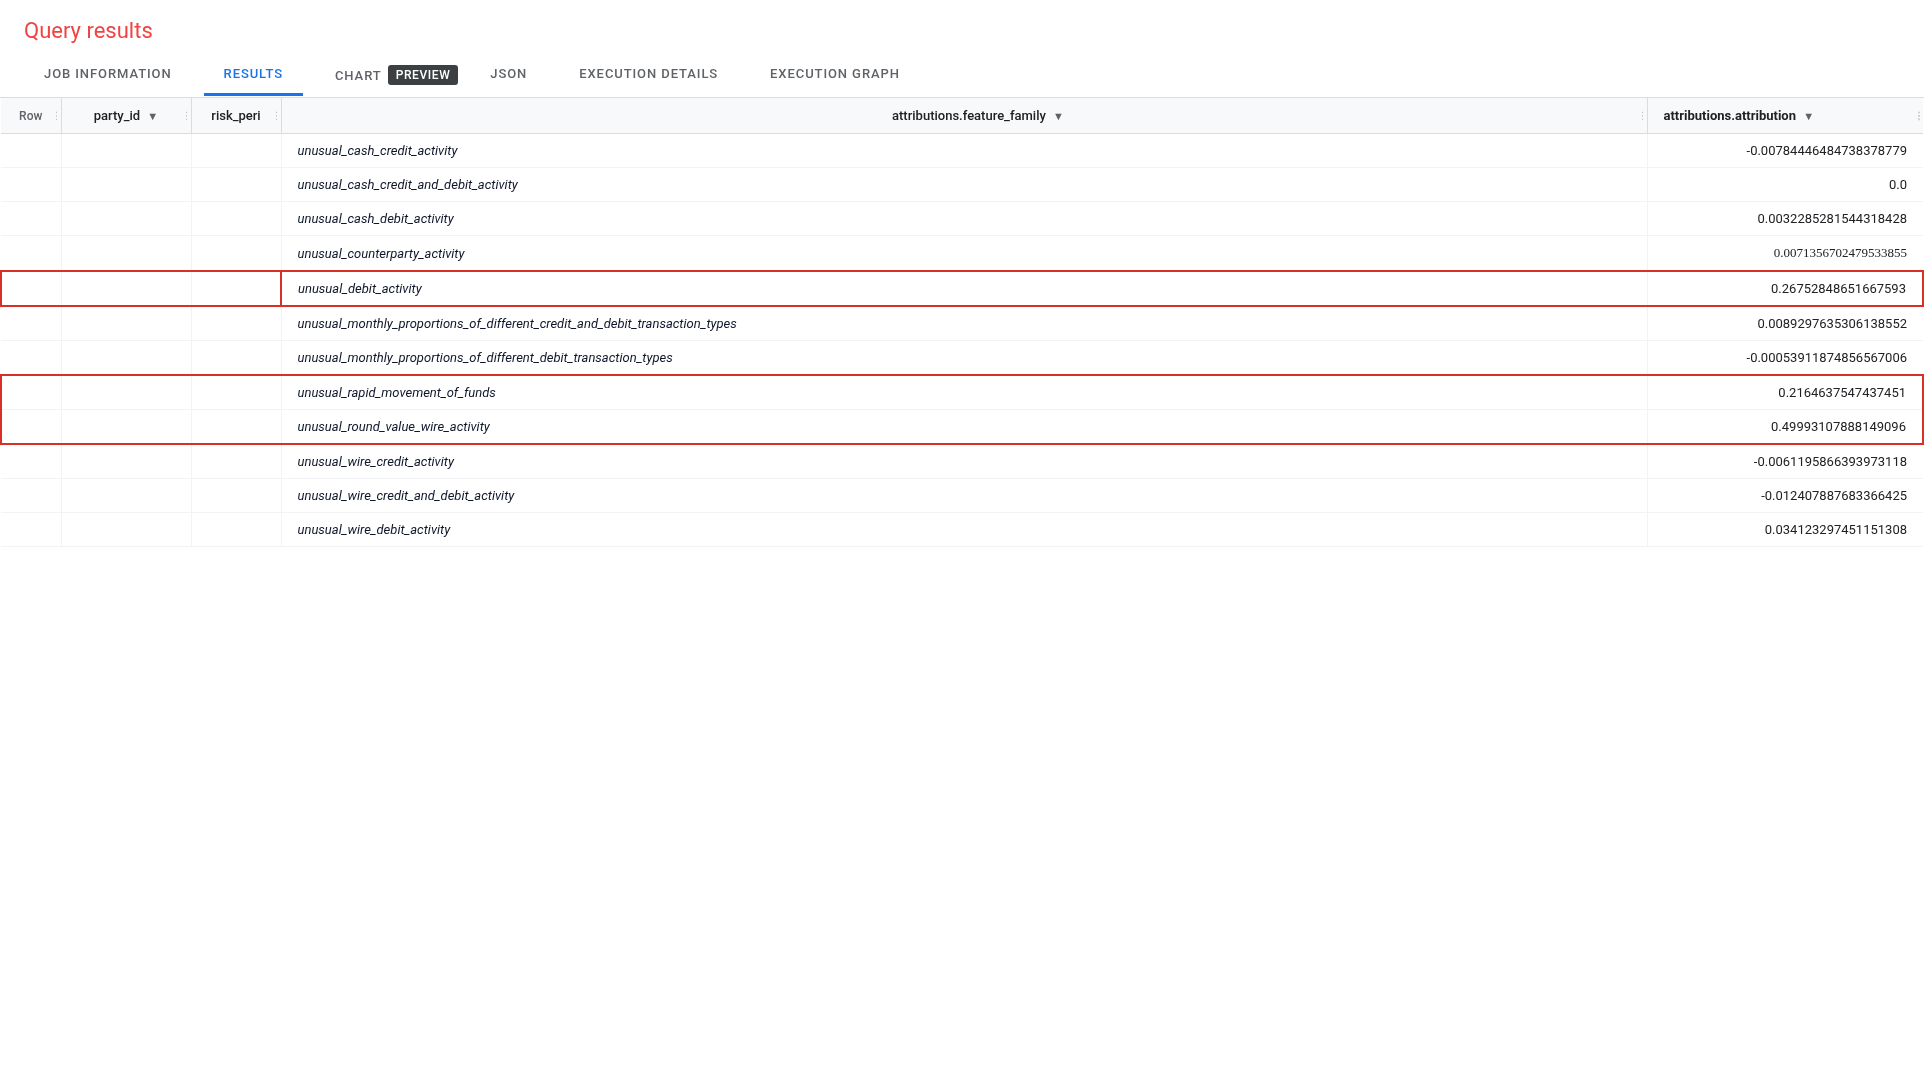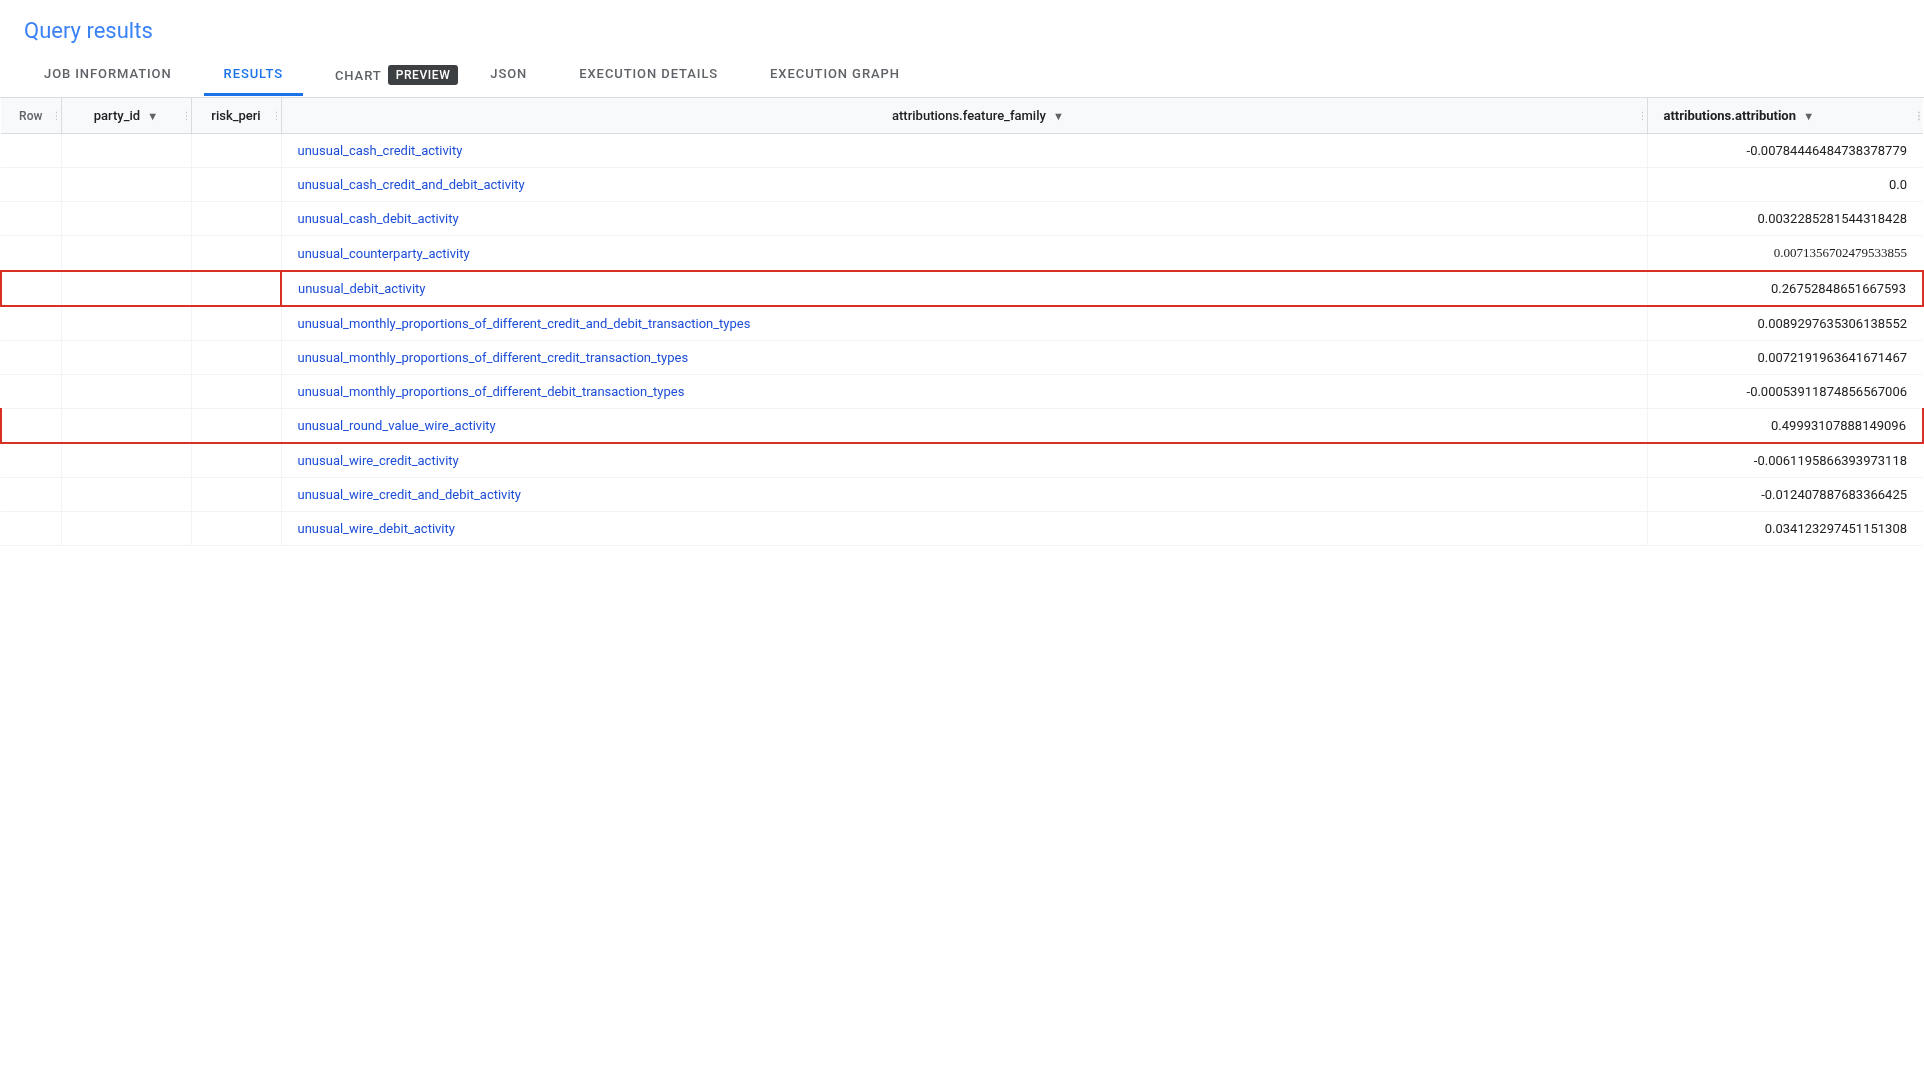--- a/index.html
+++ b/index.html
@@ -6,21 +6,21 @@
     body {
       font-family: 'Roboto', Arial, sans-serif;
       font-size: 14px;
       background: #fff;
       color: #202124;
     }
     .page-title {
       font-size: 22px;
       font-weight: 400;
       padding: 18px 24px 10px 24px;
-      color: #3b82f6;
+      color: #ef4444;
     }
     .tabs {
       display: flex;
       align-items: center;
       border-bottom: 1px solid #dadce0;
       padding: 0 24px;
       gap: 12px;
     }
     .tab {
       padding: 12px 20px;
@@ -110,21 +110,22 @@
       border-bottom: 1px solid #f1f3f4;
     }
     tbody td {
       padding: 9px 16px;
       color: #202124;
       border-right: 1px solid #f1f3f4;
       white-space: nowrap;
     }
     tbody td:last-child { border-right: none; text-align: right; }
     tbody td.feature-family { 
-      color: #1d4ed8;
+      color: #0f172a;
+      font-style: italic;
     }
     
     
     tr.red-box-top td { 
       border-top: 2px solid #d93025 !important;
     }
     tr.red-box-bottom td { 
       border-bottom: 2px solid #d93025 !important;
     }
     tr.red-box td:first-child { 
@@ -232,29 +233,29 @@
             <td style="color: rgb(95, 99, 104); font-size: 12px; text-align: right; padding-right: 8px;"></td>
             <td></td>
             <td></td>
             <td class="feature-family">unusual_monthly_proportions_of_different_credit_and_debit_transaction_types</td>
             <td style="text-align: right;">0.0089297635306138552</td>
           </tr>
           <tr>
             <td style="color: rgb(95, 99, 104); font-size: 12px; text-align: right; padding-right: 8px;"></td>
             <td></td>
             <td></td>
-            <td class="feature-family">unusual_monthly_proportions_of_different_credit_transaction_types</td>
-            <td style="text-align: right;">0.0072191963641671467</td>
-          </tr>
-          <tr>
-            <td style="color: rgb(95, 99, 104); font-size: 12px; text-align: right; padding-right: 8px;"></td>
-            <td></td>
-            <td></td>
             <td class="feature-family">unusual_monthly_proportions_of_different_debit_transaction_types</td>
             <td style="text-align: right;">-0.00053911874856567006</td>
+          </tr>
+          <tr style="border-top: 2px solid rgb(217, 48, 37); border-left: 2px solid rgb(217, 48, 37); border-right: 2px solid rgb(217, 48, 37);">
+            <td style="color: rgb(95, 99, 104); font-size: 12px; text-align: right; padding-right: 8px; border-top: 2px solid rgb(217, 48, 37); border-left: 2px solid rgb(217, 48, 37);"></td>
+            <td style="border-top: 2px solid rgb(217, 48, 37);"></td>
+            <td style="border-top: 2px solid rgb(217, 48, 37);"></td>
+            <td class="feature-family" style="border-top: 2px solid rgb(217, 48, 37);">unusual_rapid_movement_of_funds</td>
+            <td style="text-align: right; border-top: 2px solid rgb(217, 48, 37); border-right: 2px solid rgb(217, 48, 37);">0.2164637547437451</td>
           </tr>
           <tr style="border-bottom: 2px solid rgb(217, 48, 37); border-left: 2px solid rgb(217, 48, 37); border-right: 2px solid rgb(217, 48, 37);">
             <td style="color: rgb(95, 99, 104); font-size: 12px; text-align: right; padding-right: 8px; border-bottom: 2px solid rgb(217, 48, 37); border-left: 2px solid rgb(217, 48, 37);"></td>
             <td style="border-bottom: 2px solid rgb(217, 48, 37);"></td>
             <td style="border-bottom: 2px solid rgb(217, 48, 37);"></td>
             <td class="feature-family" style="border-bottom: 2px solid rgb(217, 48, 37);">unusual_round_value_wire_activity</td>
             <td style="text-align: right; border-bottom: 2px solid rgb(217, 48, 37); border-right: 2px solid rgb(217, 48, 37);">0.49993107888149096</td>
           </tr>
           <tr>
             <td style="color: rgb(95, 99, 104); font-size: 12px; text-align: right; padding-right: 8px;"></td>

